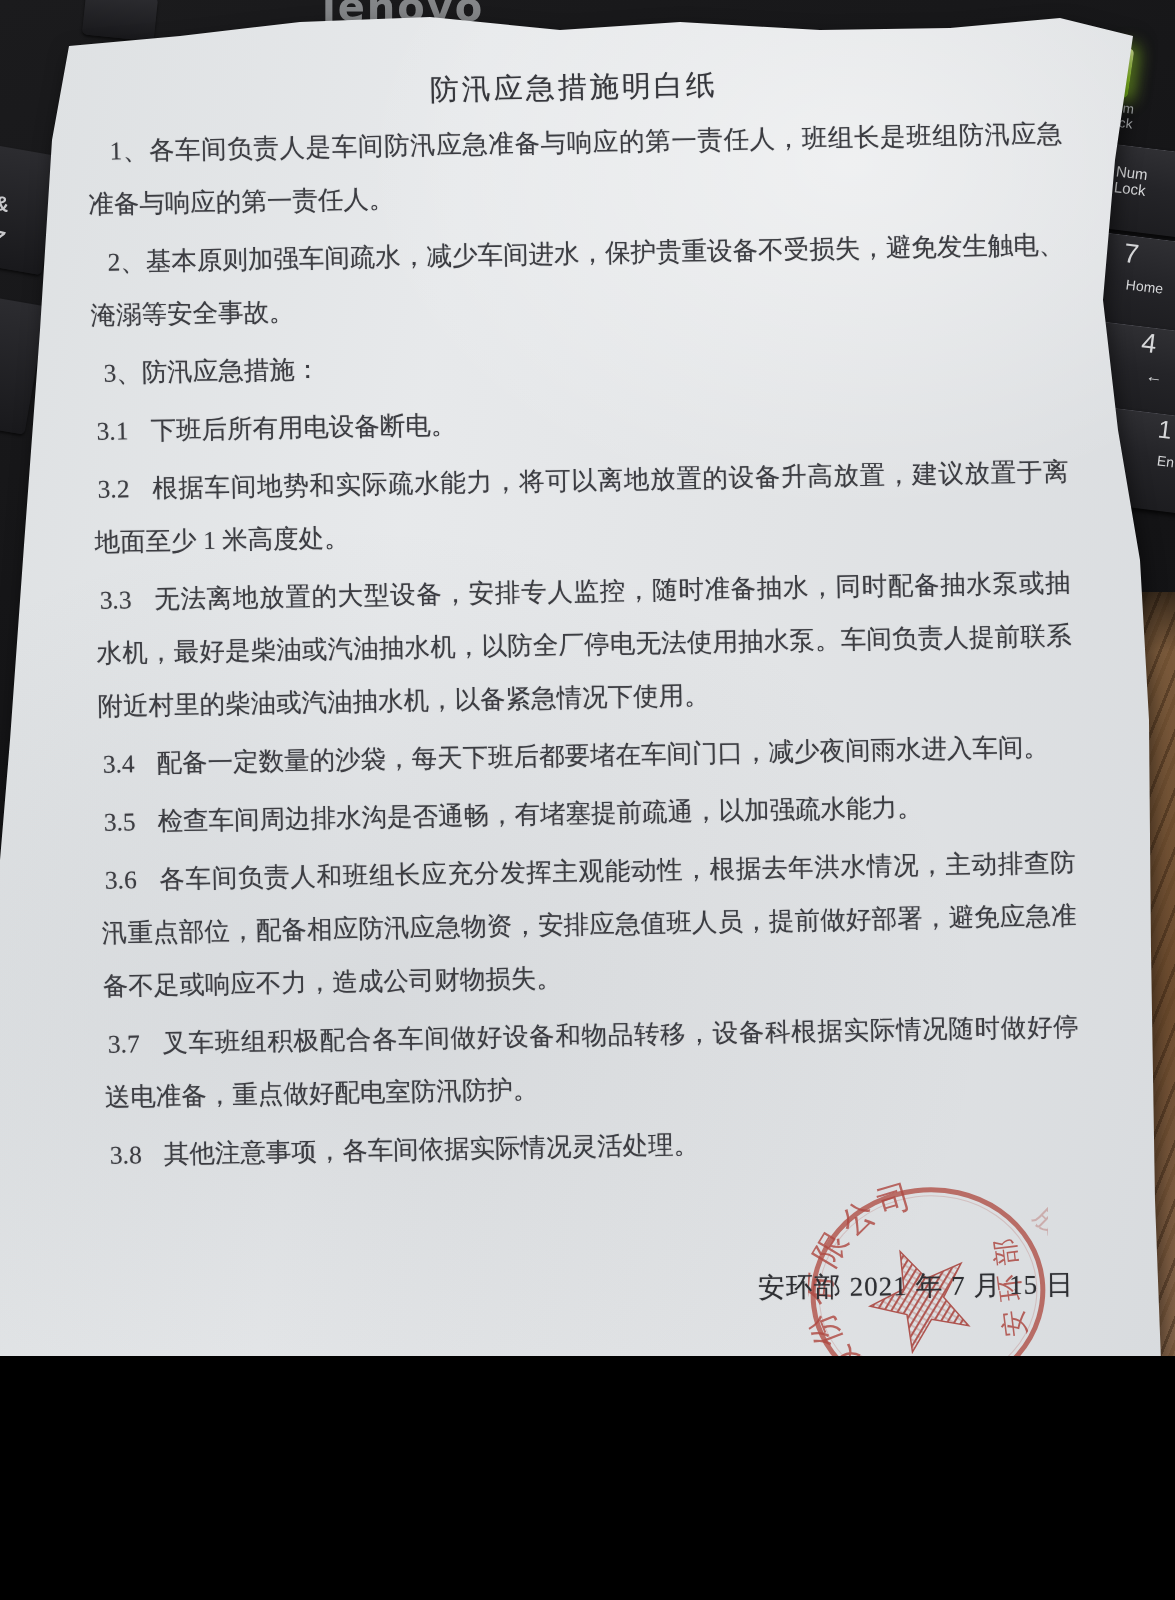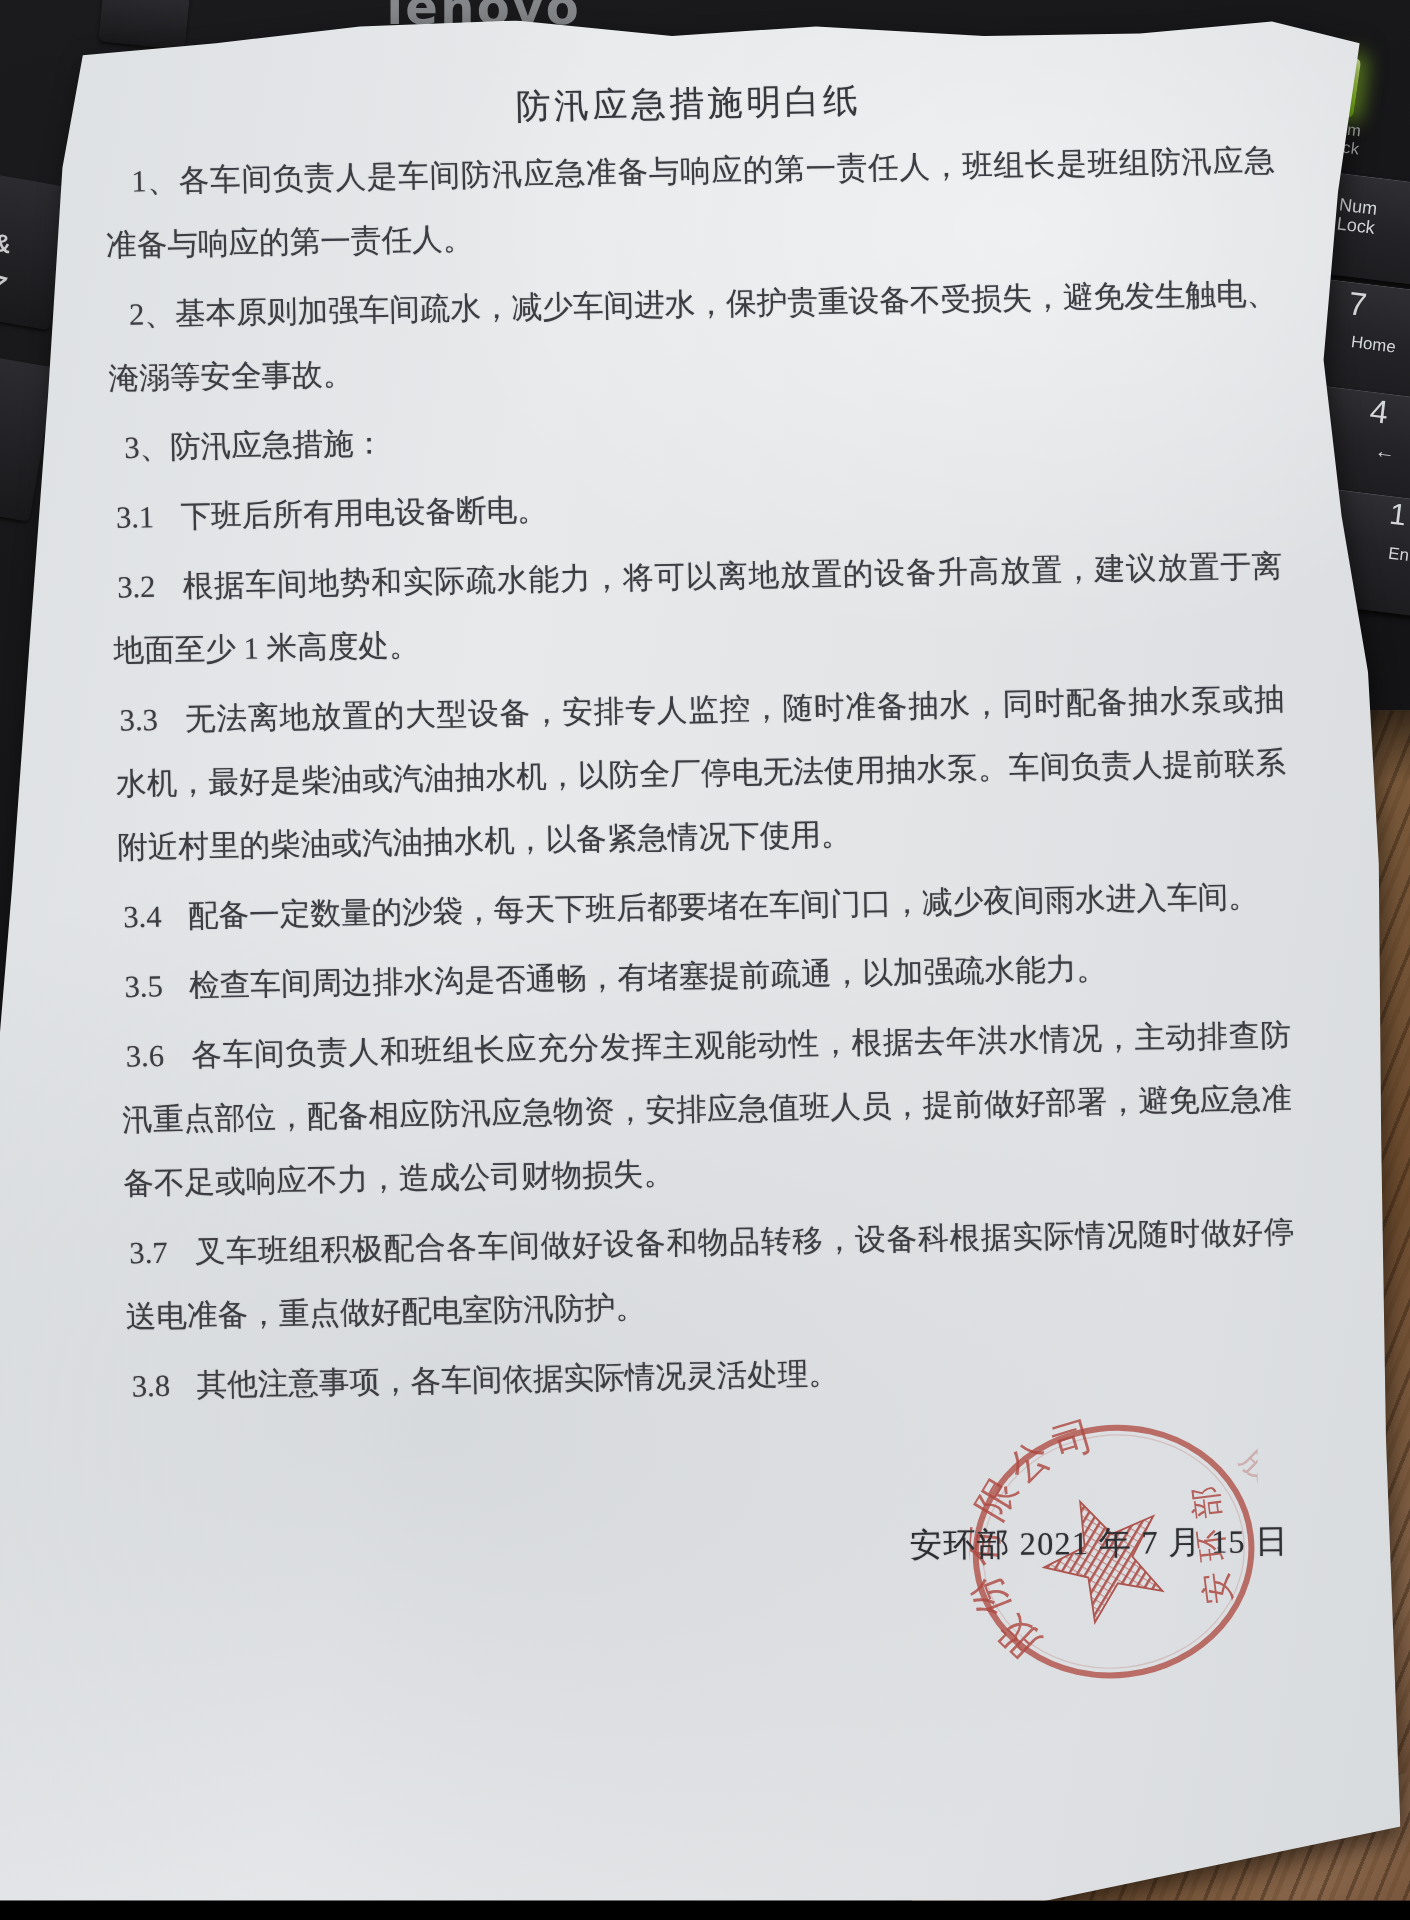--- a/index.html
+++ b/index.html
@@ -1,17 +1,17 @@
 <!DOCTYPE html>
 <html><head>
 <meta charset="utf-8">
 <style>
   html,body{margin:0;padding:0;background:#000;}
   #stage{
-    position:relative;width:1175px;height:1584px;overflow:hidden;
+    position:relative;width:1175px;height:1356px;overflow:hidden;
     background:linear-gradient(160deg,#1b1b1d 0%,#151517 40%,#101012 100%);
     font-family:"Liberation Sans","DejaVu Sans",sans-serif;
   }
   
   .brand{
     position:absolute;left:322px;top:-16px;width:200px;
     color:#97999c;font-size:40px;font-weight:bold;letter-spacing:2px;
     font-family:"DejaVu Sans",sans-serif;opacity:.85;
   }
   .key-ridge{position:absolute;background:linear-gradient(180deg,#2c2c30,#19191c);border-radius:5px;box-shadow:0 2px 3px rgba(0,0,0,.6);}

